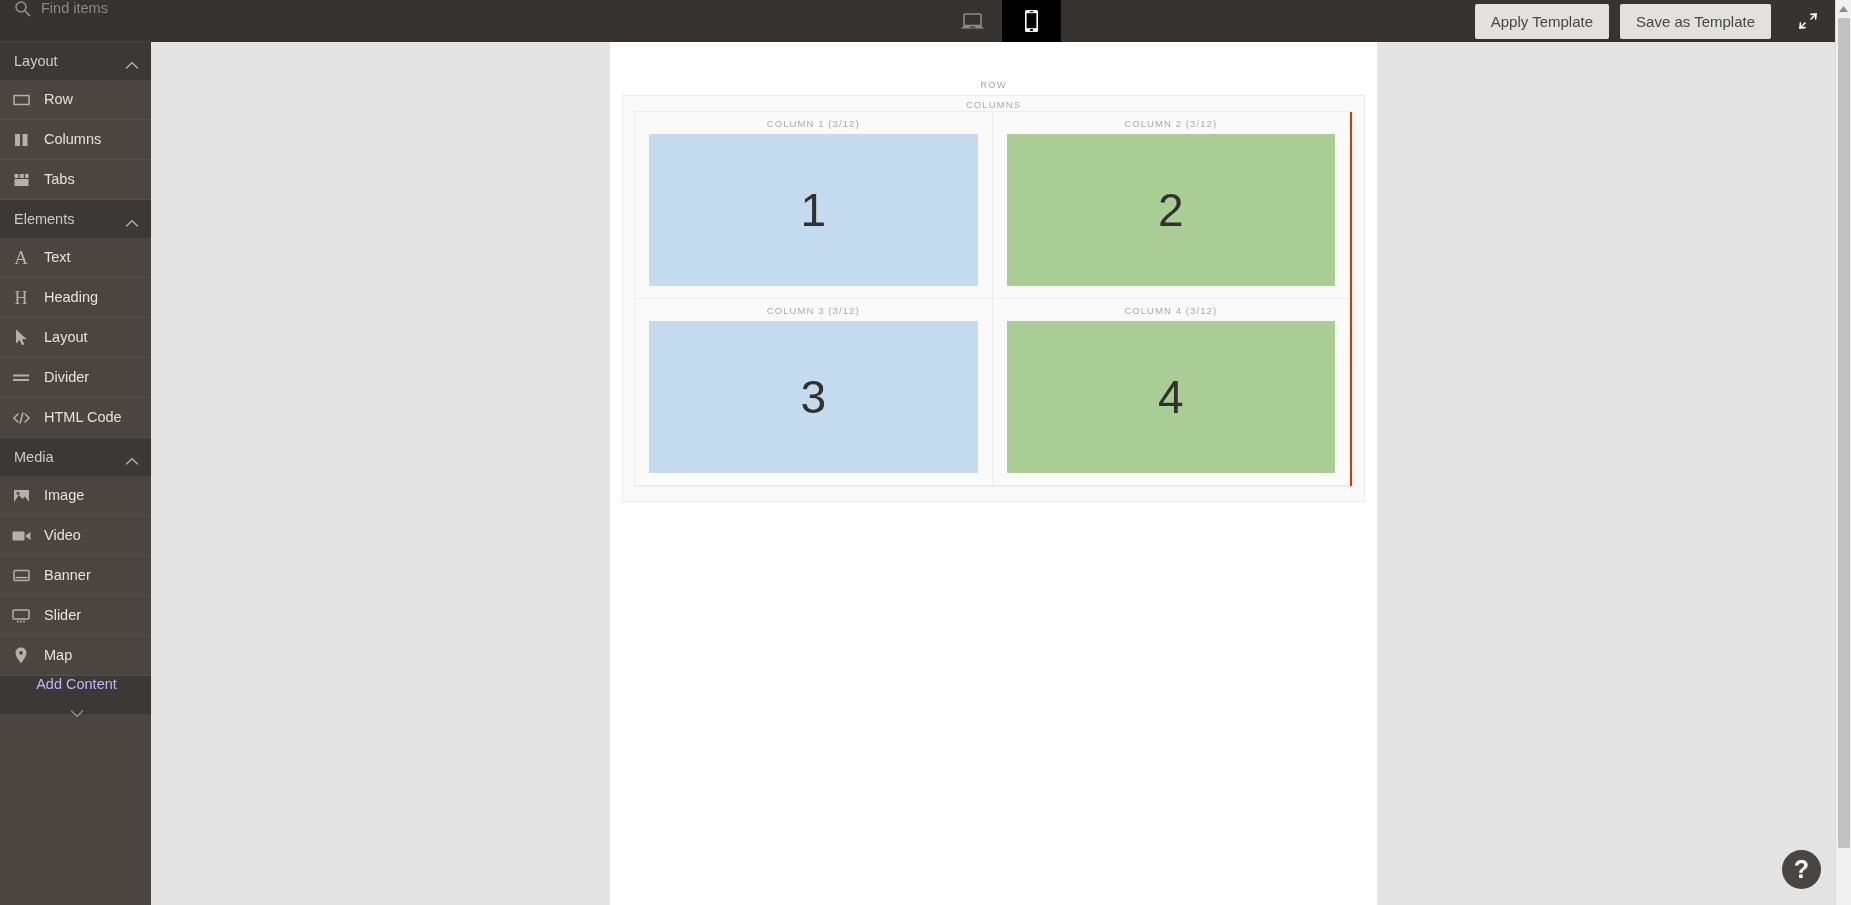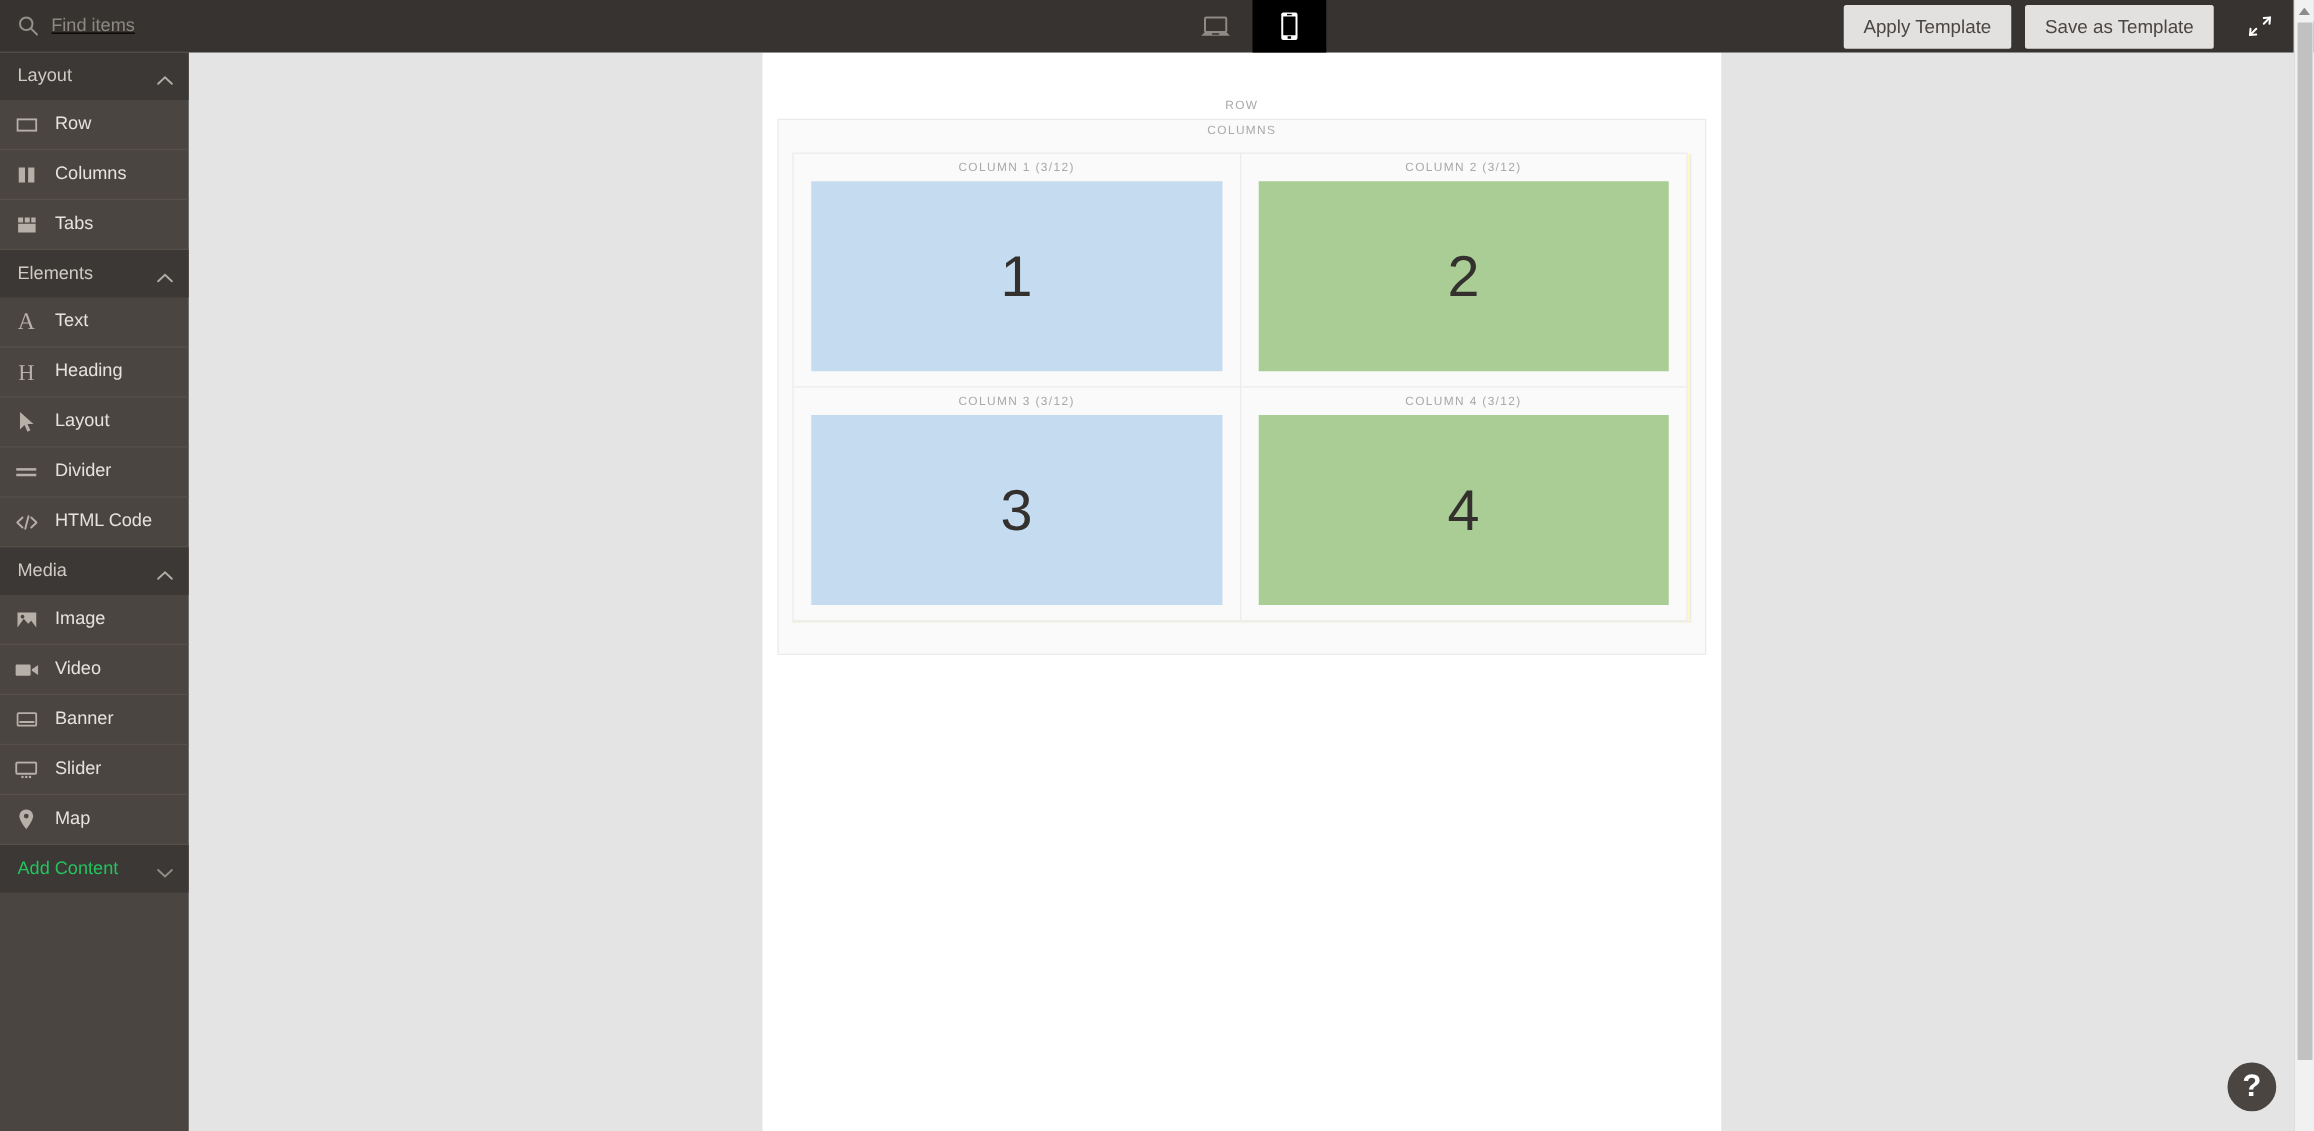--- a/index.html
+++ b/index.html
@@ -14,24 +14,23 @@
   
   .topbar {
     position: absolute; top: 0; left: 0;
     width: 1851px; height: 42px;
     background: #363330;
     display: flex; align-items: center;
     z-index: 30;
   }
   .search-wrap {
     width: 151px; height: 42px;
-    display: flex; align-items: center;
+    display: flex; align-items: flex-start;
     padding-left: 14px;
     border-bottom: 1px solid #46423e;
-    text-decoration: underline;
   }
   .search-icon { width: 17px; height: 17px; flex: 0 0 auto; margin-right: 10px; opacity: .75; }
   .search-input {
     background: transparent; border: 0; outline: none;
     color: #c9c4bf; font-size: 14.5px;
     font-family: "Liberation Sans", sans-serif;
     width: 105px;
   }
   .search-input::placeholder { color: #8d8883; }
 
@@ -91,21 +90,21 @@
     color: #e6e2de; font-size: 14.5px;
     cursor: pointer; user-select: none;
   }
   .menu-item .mi-icon {
     width: 20px; height: 18px; flex: 0 0 auto;
     margin-right: 13px;
     display: flex; align-items: center; justify-content: center;
     color: #b6b0a8;
   }
   .menu-item .mi-label { line-height: 1; }
-  .group-head.collapsed { color: #22c55e; }
+  .group-head.collapsed { color: #c4b5fd; flex-direction: column; }
 
   
   .workarea {
     position: absolute; left: 151px; top: 42px;
     width: 1684px; height: 863px;
     background: #e4e4e4;
   }
   .canvas {
     position: absolute; left: 459px; top: 0;
     width: 767px; height: 863px;
@@ -127,22 +126,22 @@
     text-transform: uppercase;
     user-select: none;
   }
   .row-label-outer {
     position: absolute; left: 12px; top: 37px;
     width: 743px;
     text-align: center;
     color: #a9a9a9; font-size: 9.5px; letter-spacing: 1.1px;
   }
   .cols-wrap {
-    margin: 11px 11px;
-    background: #fef9c3;
+    margin: 0 11px;
+    background: #c2410c;
     border: 1px solid #ececec;
     border-top: 0;
   }
   .col-grid {
     display: flex; flex-wrap: wrap;
   }
   .col-cell {
     width: 50%;
     border: 1px solid #ececec;
     margin: -1px 0 0 -1px;

